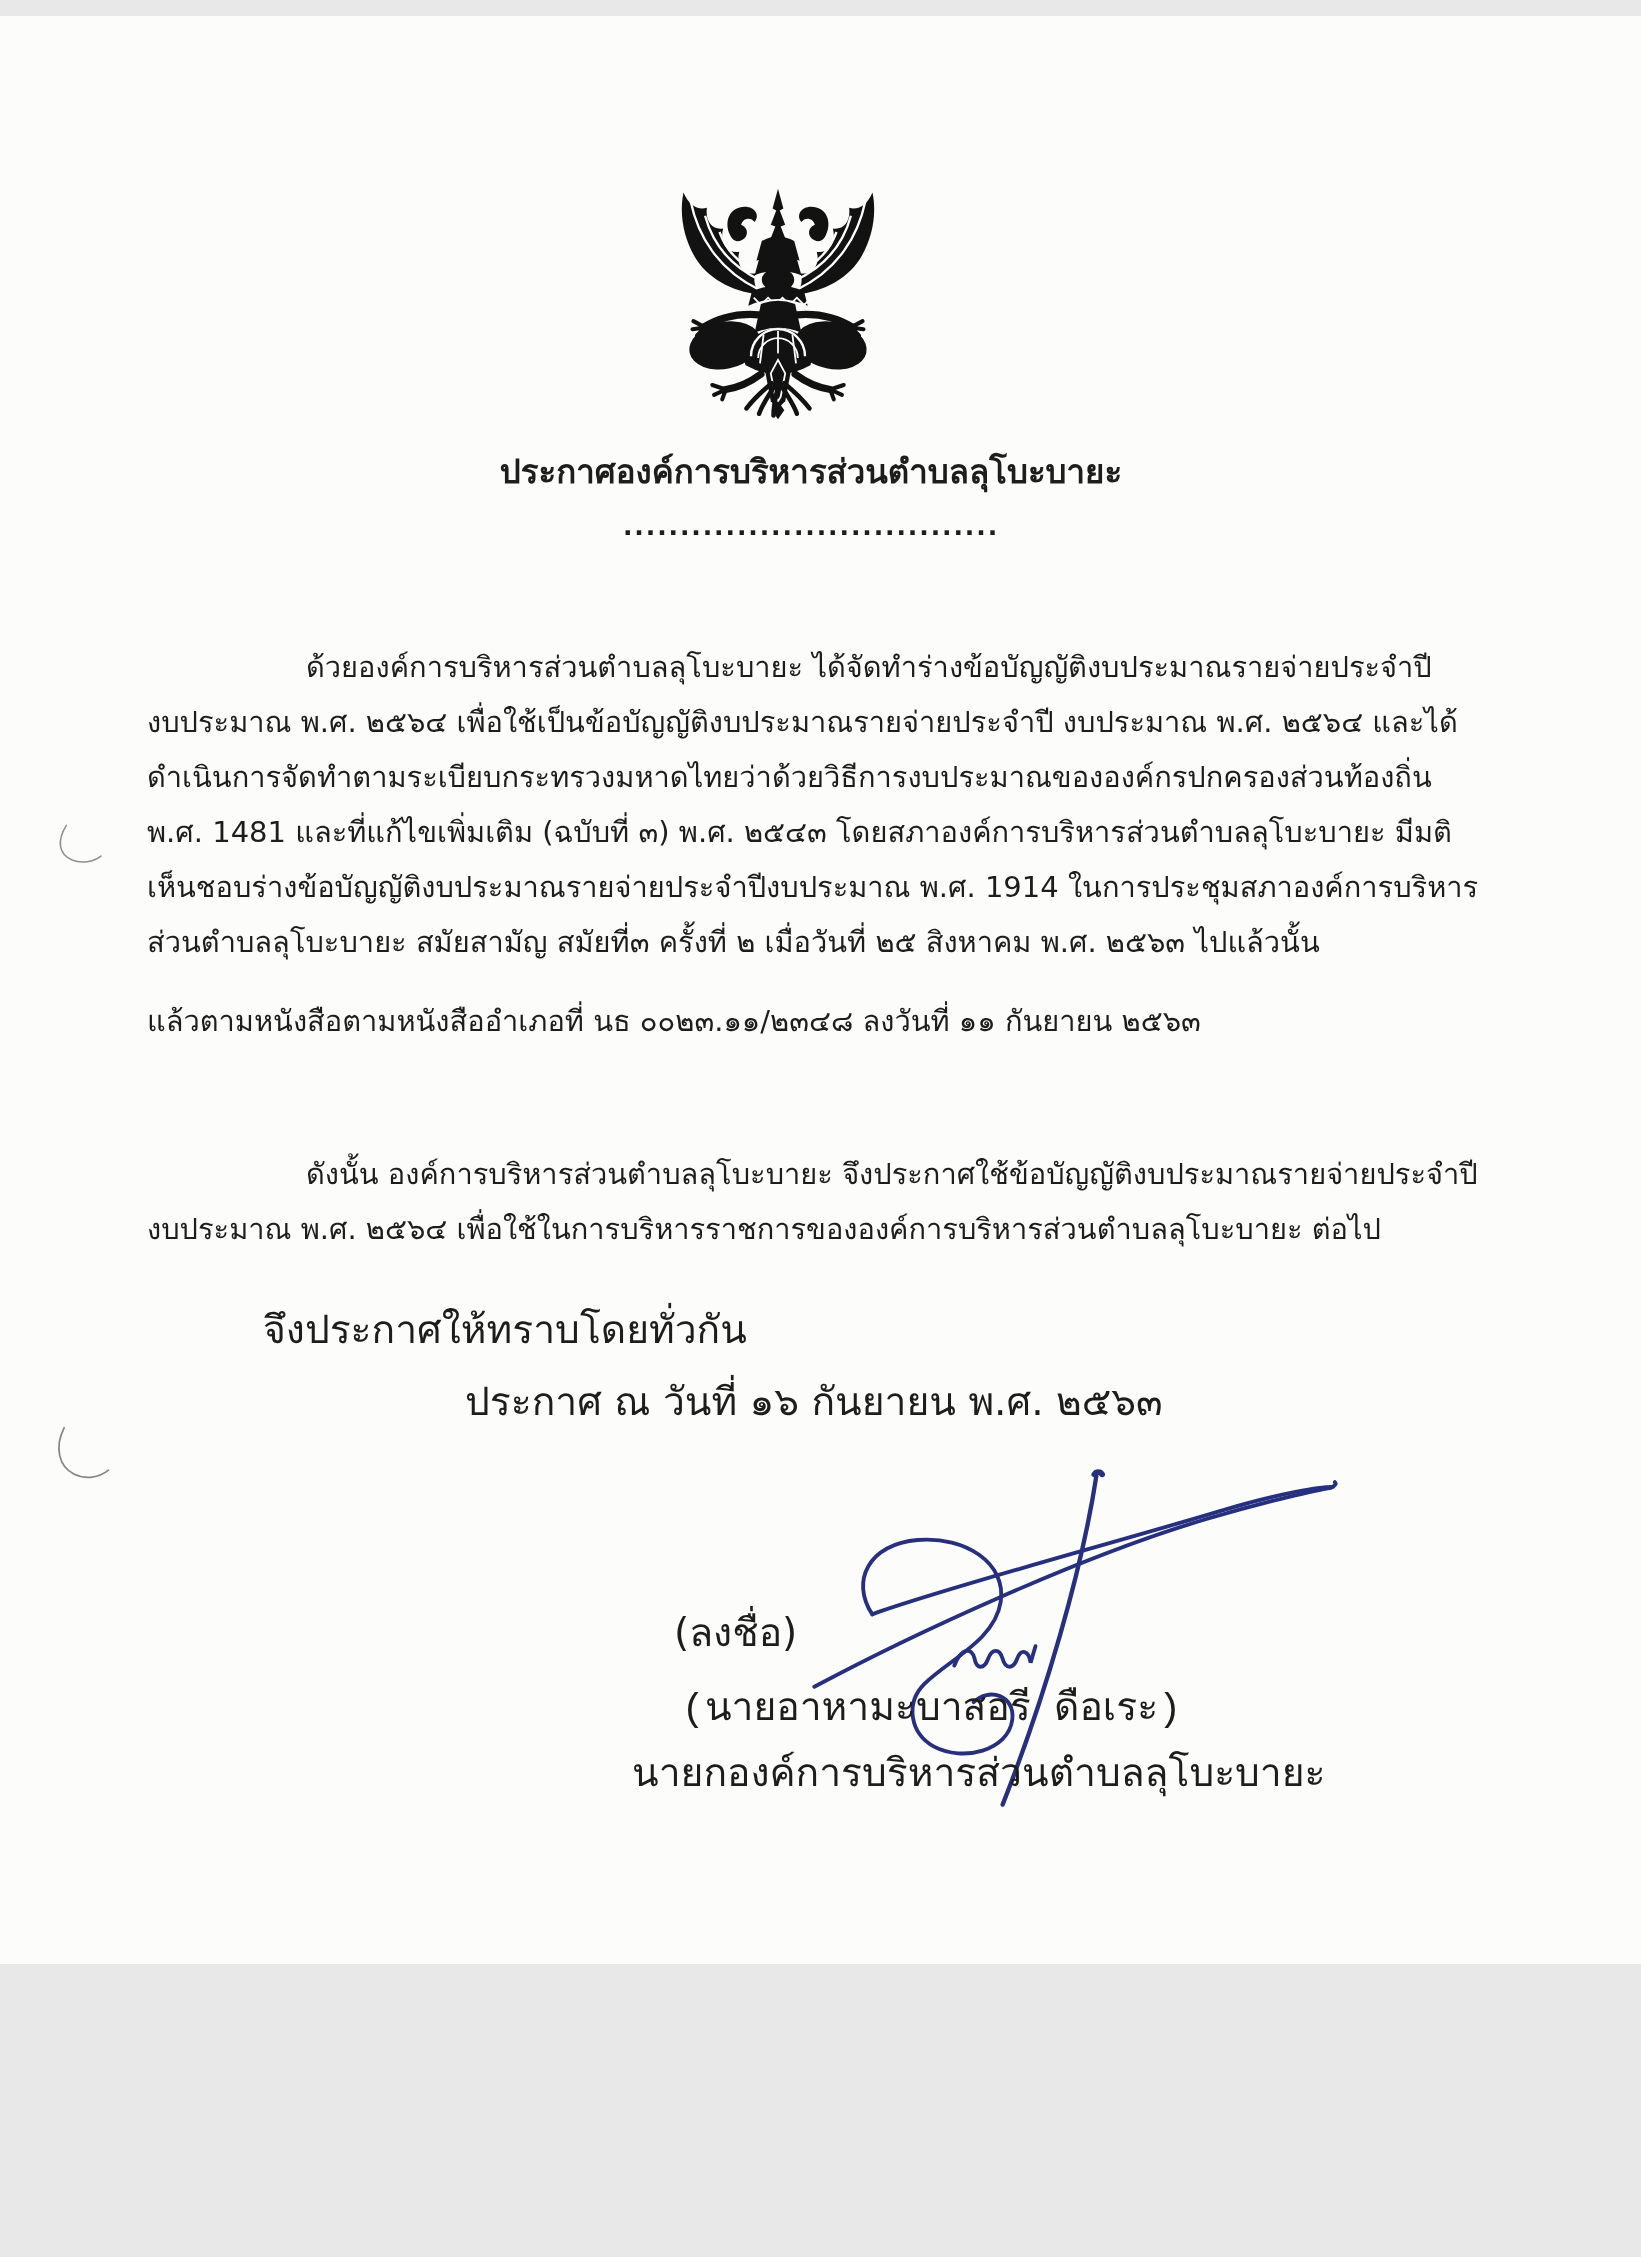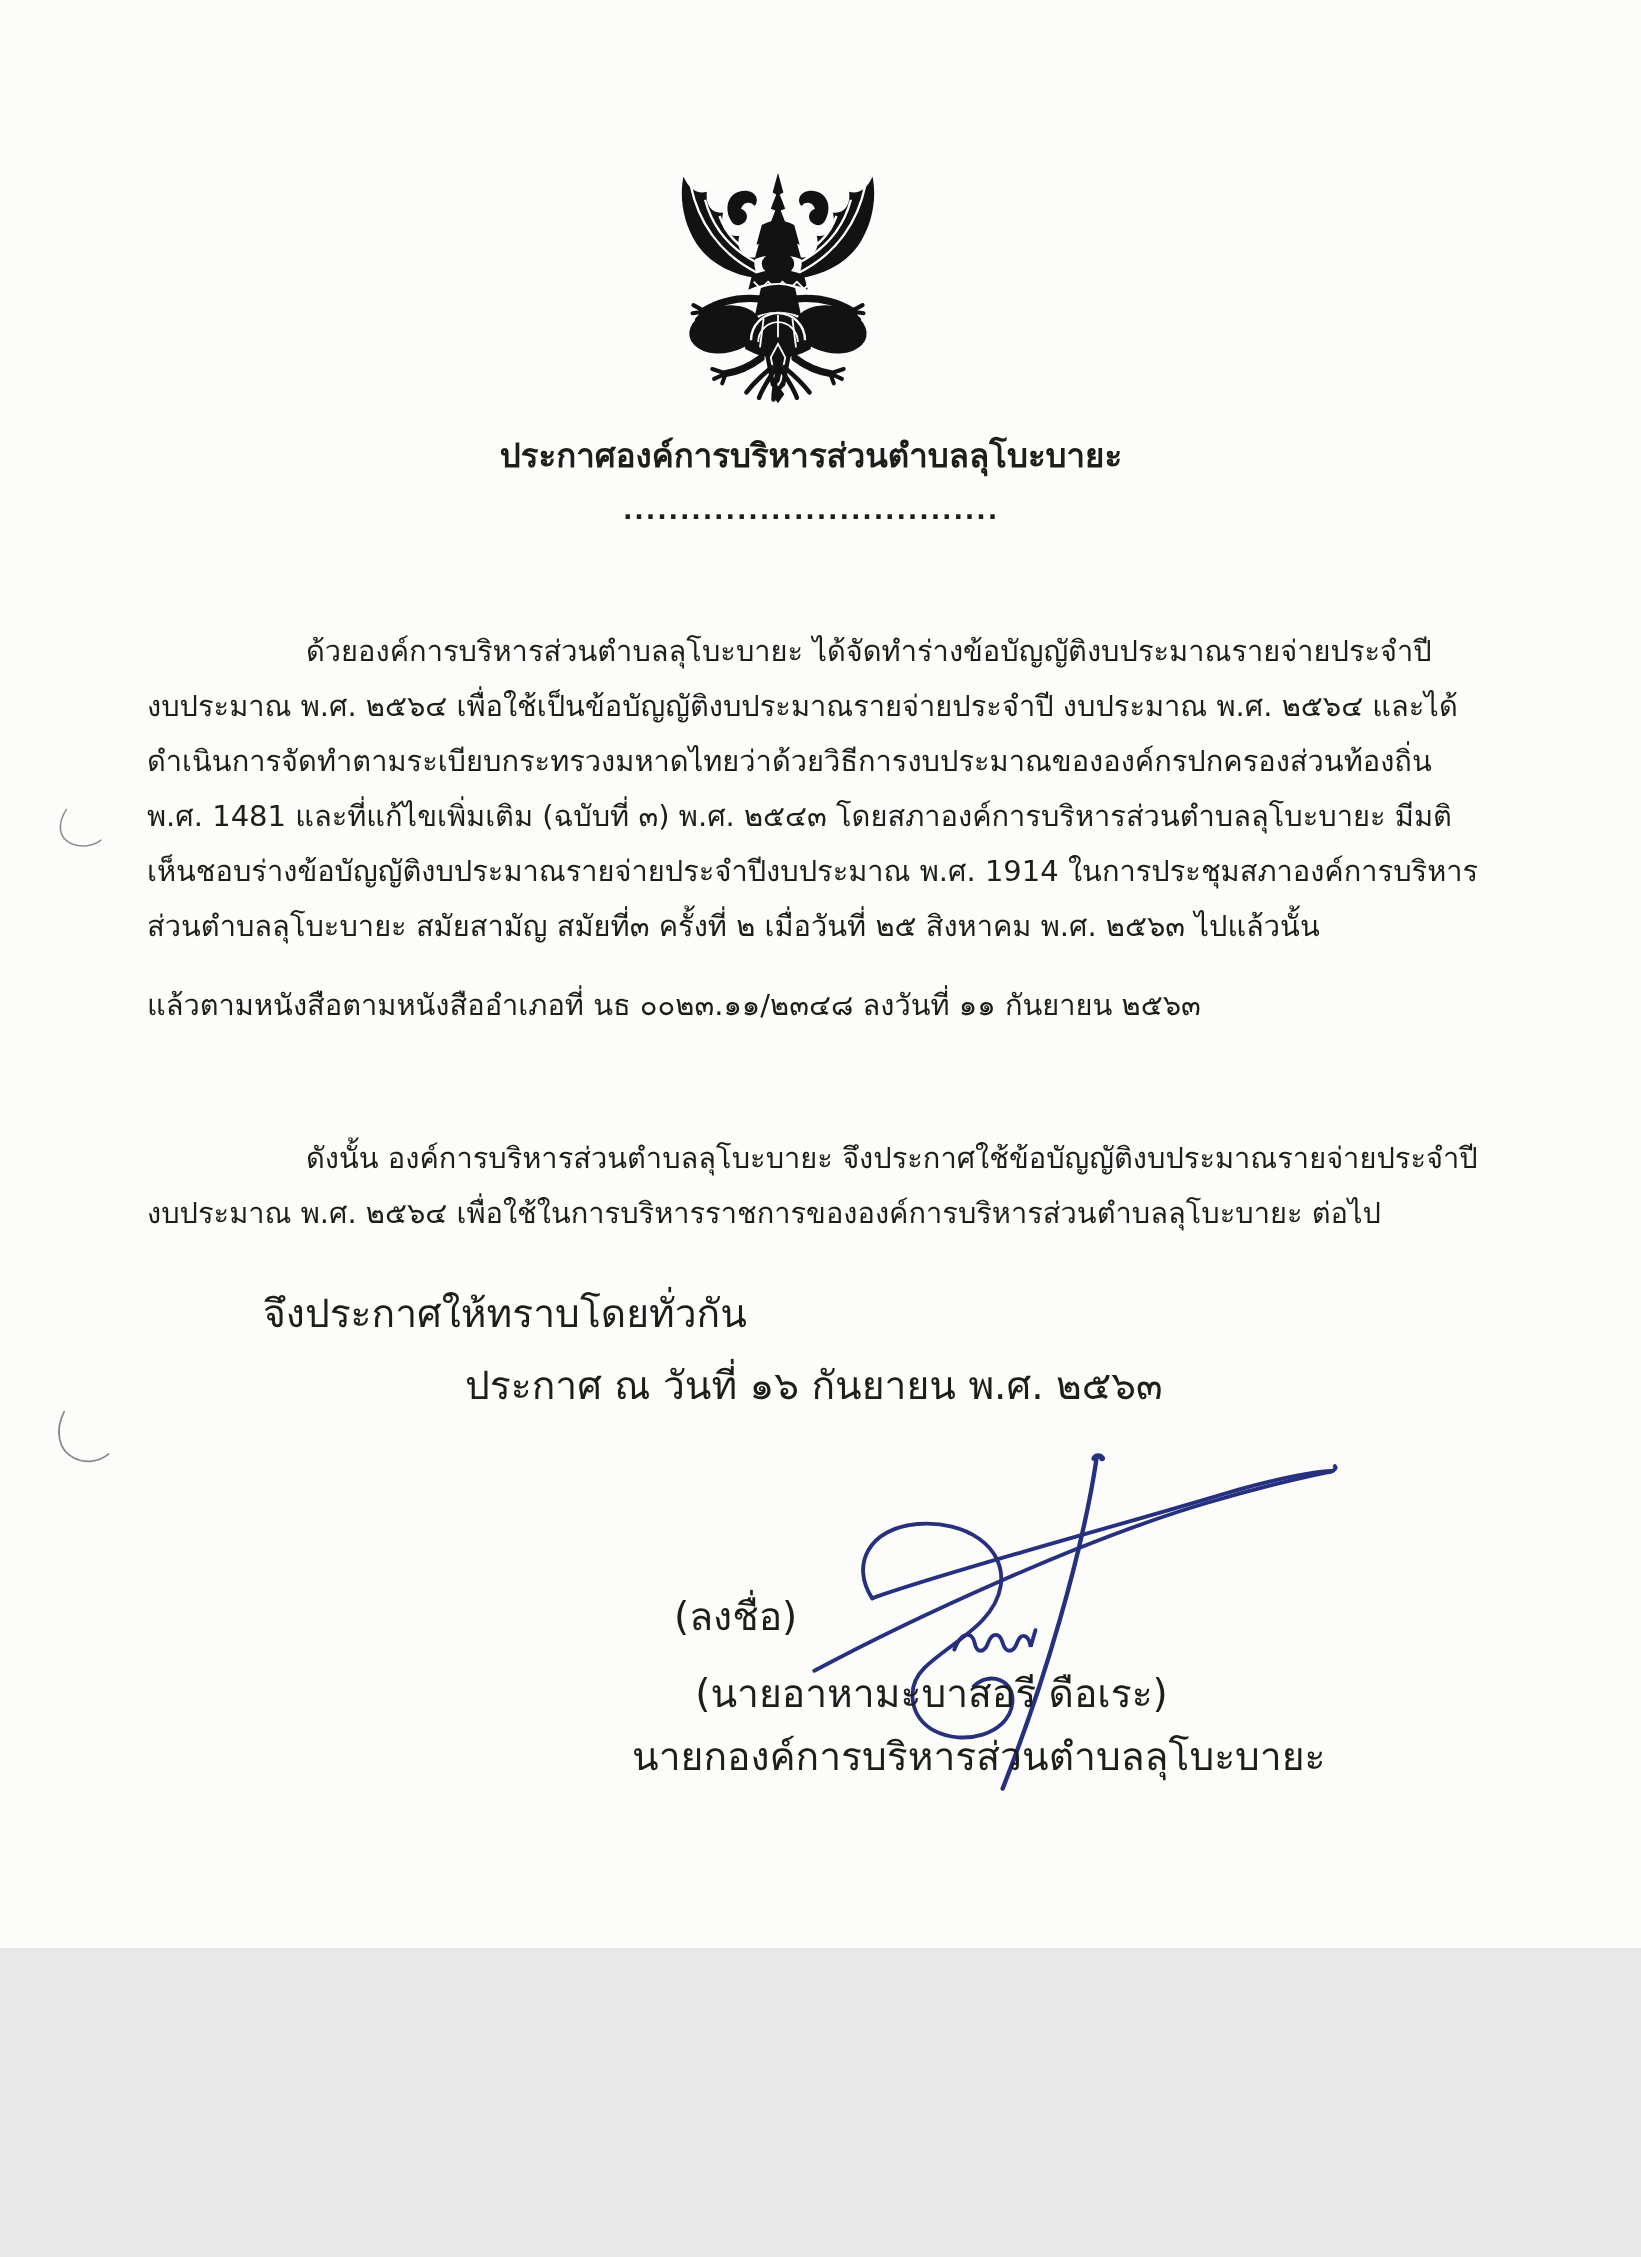--- a/index.html
+++ b/index.html
@@ -8,33 +8,33 @@
     --paper:#fcfcfb;
   }
   html,body{margin:0;padding:0;background:#e8e8e8;}
   .page{
     position:relative;
     width:1641px;height:1948px;
     background:var(--paper);
     font-family:"DejaVu Sans","Liberation Sans",sans-serif;
     color:var(--ink);
     overflow:hidden;
-    margin:0 auto;
+    margin:16px auto;
   }
   .abs{position:absolute;}
   .title-block{left:0;top:433px;width:1622px;text-align:center;}
   .title-line{font-size:33px;font-weight:bold;line-height:46px;white-space:nowrap;}
   .divider{font-size:25px;font-weight:bold;letter-spacing:1.9px;line-height:29px;margin-top:17.4px;color:var(--ink);}
   .para{left:147px;width:1381px;}
   .b-line{font-size:29px;line-height:55px;white-space:nowrap;}
   .indent{padding-left:159px;}
   .closing{left:263px;top:1293px;}
   .promulgation{left:465px;top:1365px;}
   .sign-label{left:674px;top:1596px;}
-  .sign-name{left:632px;top:1673px;width:599px;text-align:center;}
+  .sign-name{left:632px;top:1673px;width:599px;text-align:center;font-family:Liberation Mono, monospace;}
   .sign-title{left:632px;top:1736px;width:599px;text-align:center;}
   .single{font-size:39px;line-height:42px;white-space:nowrap;}
   svg{display:block;}
 </style>
 </head>
 <body>
 
 <div class="page">
 
   <svg class="abs" style="left:673px;top:162px;" width="210" height="243" viewBox="0 0 230 270" aria-hidden="true">

